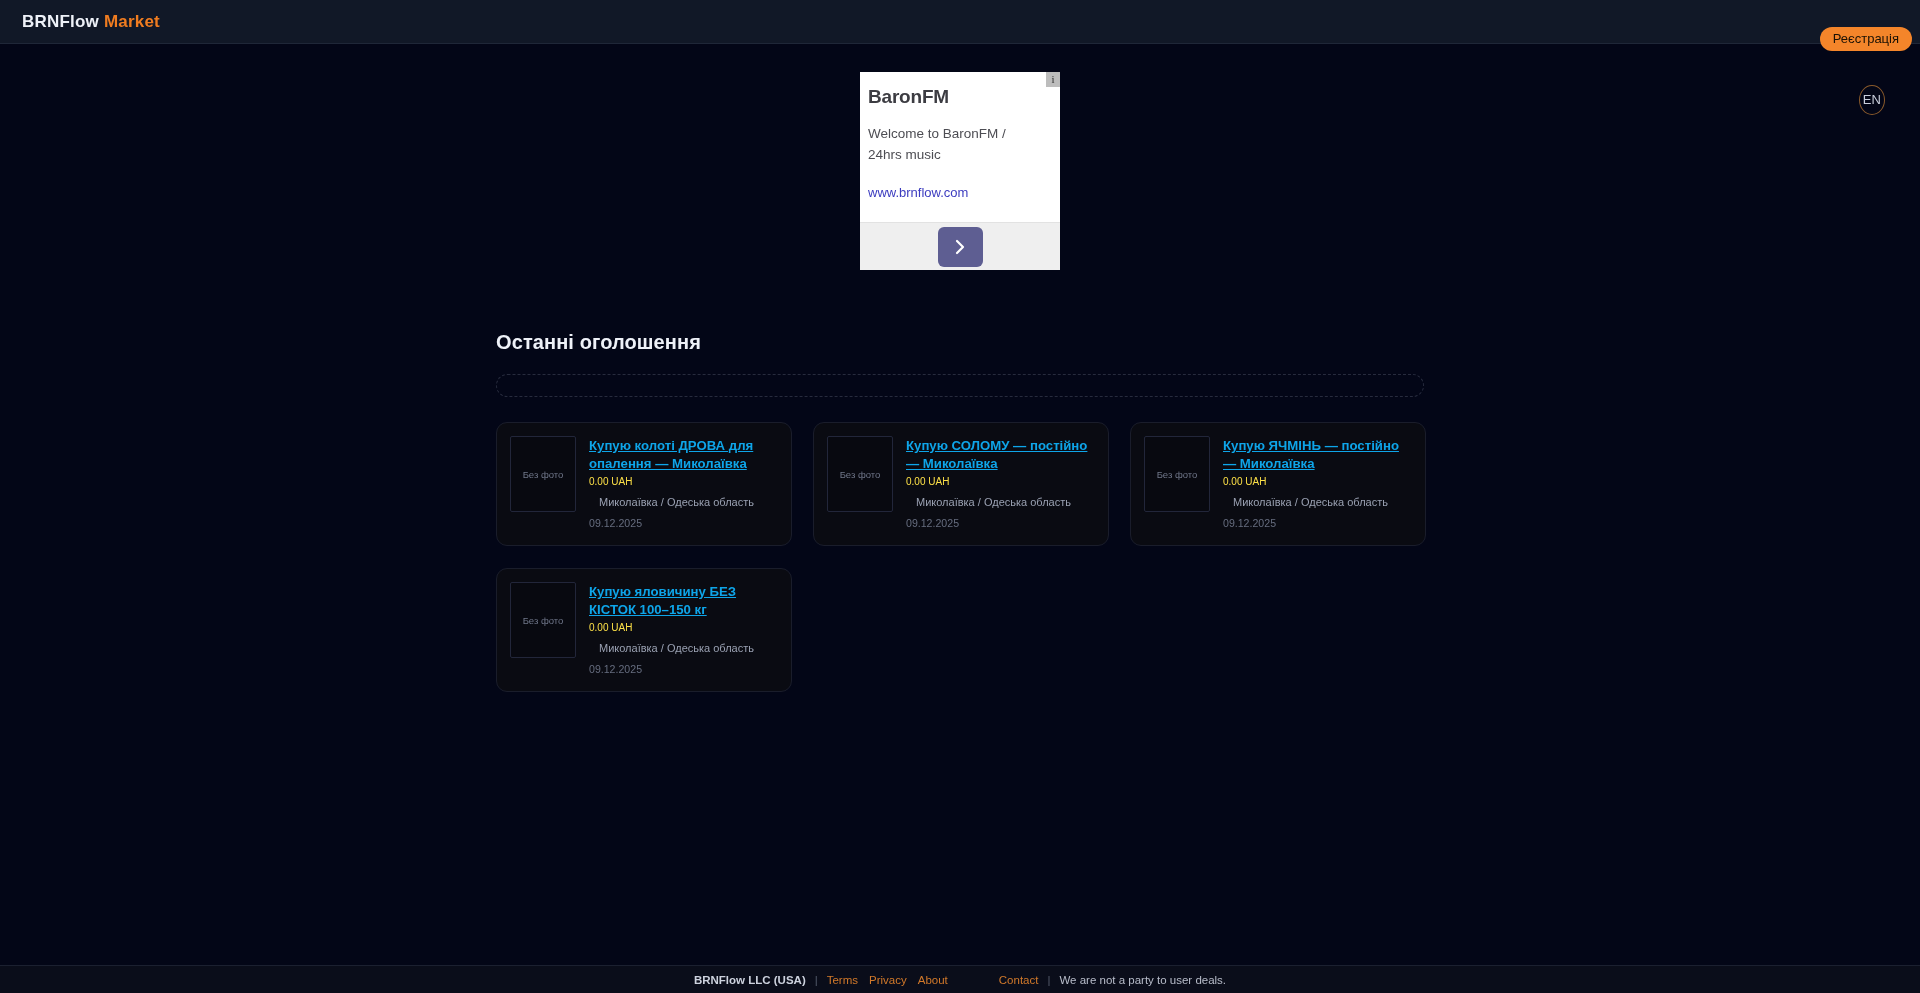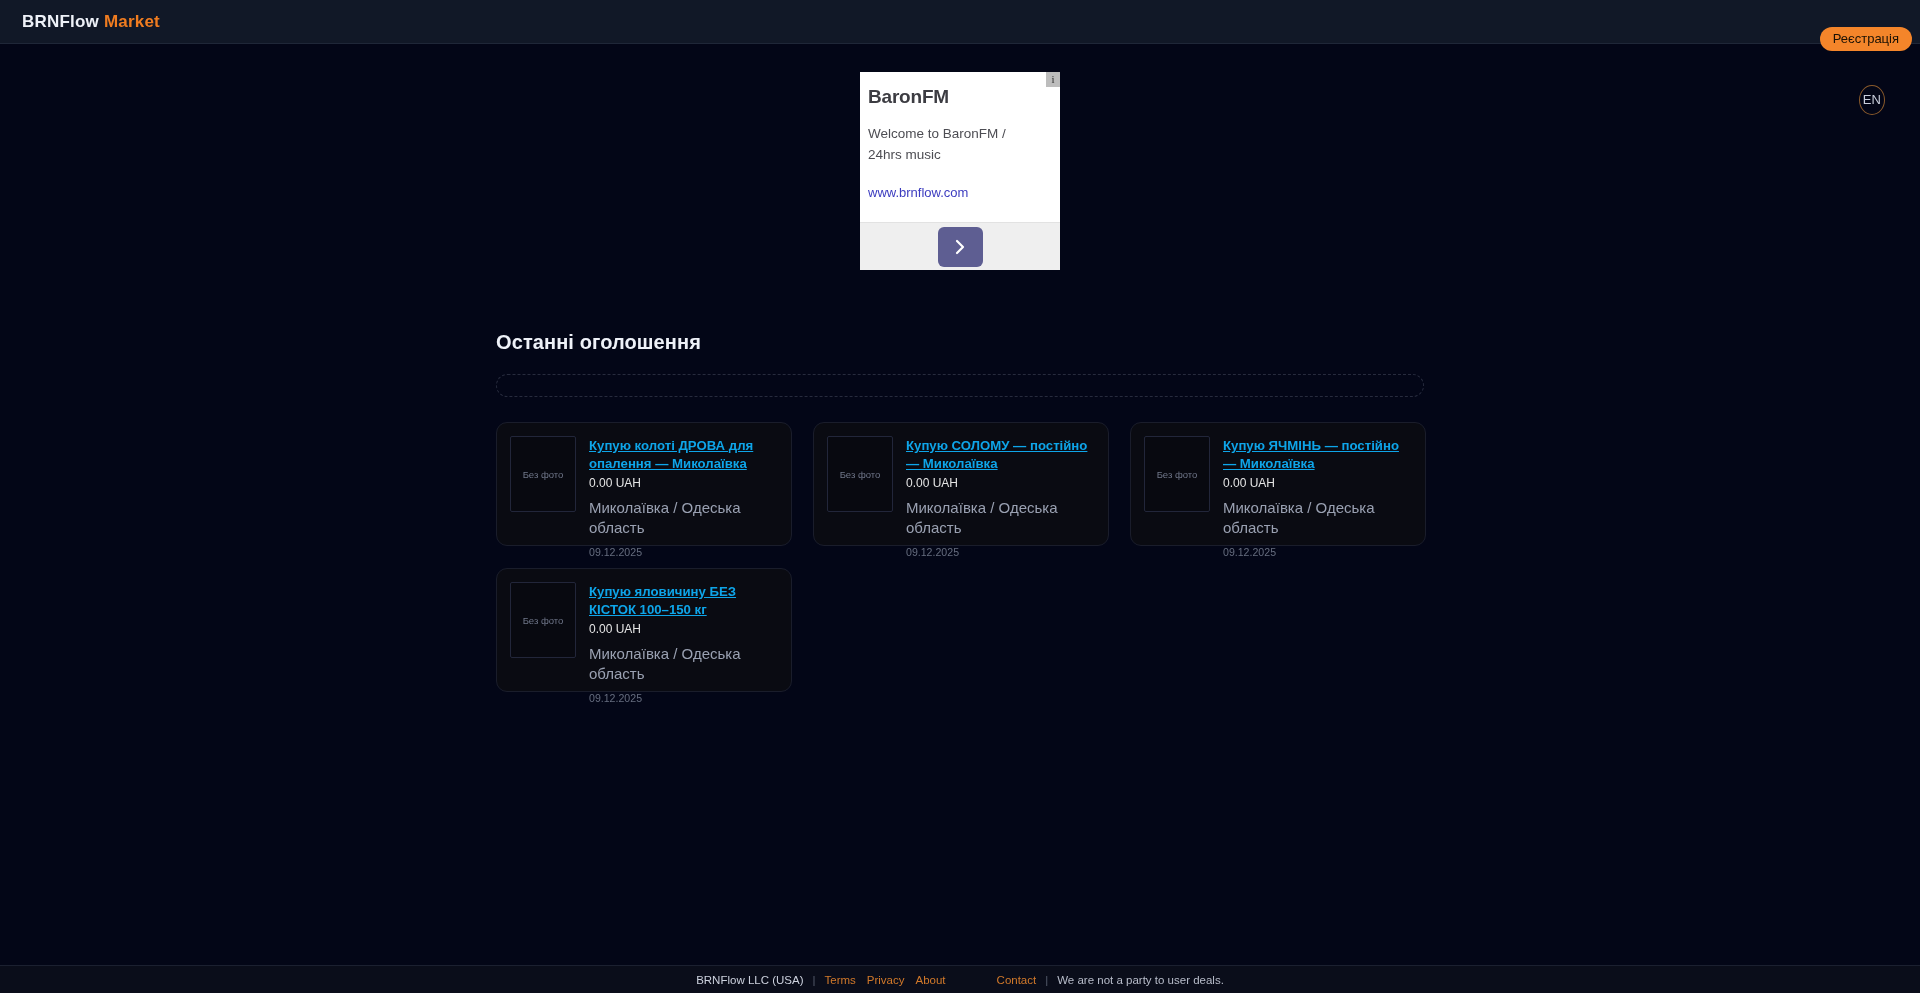--- a/index.html
+++ b/index.html
@@ -233,30 +233,31 @@
   .card-title {
     font-size: 13.2px;
     font-weight: bold;
     color: #0ea5e9;
     line-height: 1.35;
     margin-bottom: 3px;
     text-decoration: underline;
   }
 
   .card-price {
-    font-size: 12px;
-    color: #e5e5e5;
+    font-size: 10px;
+    color: #fde047;
     margin-bottom: 8px;
   }
 
   .card-loc {
-    font-size: 15px;
+    font-size: 11px;
     color: #9aa1b2;
     line-height: 1.38;
     margin-bottom: 7px;
+    margin-left: 10px;
   }
 
   .card-date {
     font-size: 10.6px;
     color: #666d7f;
   }
 
   
   .footer {
     position: absolute;
@@ -266,21 +267,21 @@
     height: 28px;
     background: #0a0d1a;
     border-top: 1px solid #1b2030;
     display: flex;
     align-items: center;
     justify-content: center;
     gap: 0;
     font-size: 11.5px;
   }
 
-  .footer-company { color: #cdd2de; font-weight: 400; }
+  .footer-company { color: #cdd2de; font-weight: 700; }
   .footer-sep { color: #555c6c; margin: 0 9px; }
   .footer-link {
     color: #d2792a;
     text-decoration: none;
     cursor: pointer;
     margin-right: 11px;
   }
   .footer-link:last-of-type { margin-right: 0; padding-left: 40px; }
   .footer-note { color: #b8bdca; }
 </style>

